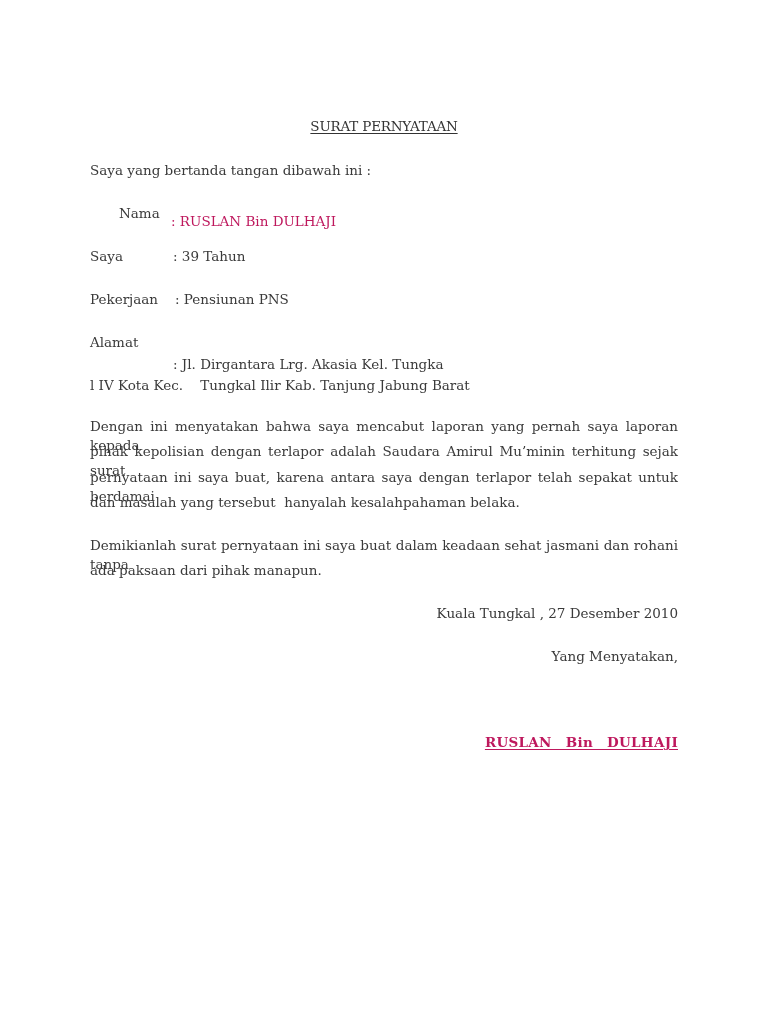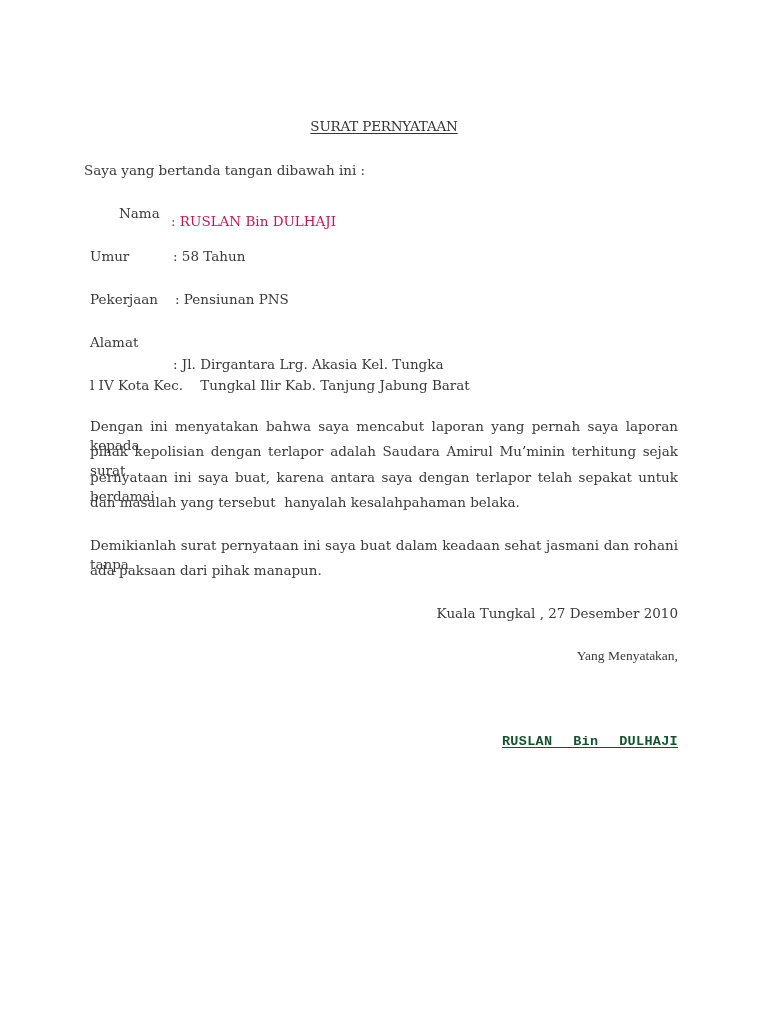--- a/index.html
+++ b/index.html
@@ -25,21 +25,21 @@
     .abs { position: absolute; white-space: nowrap; }
     .title {
       left: 0; width: 768px; top: 118px;
       text-align: center;
       font-size: 13.5px;
       text-decoration: underline;
       text-underline-offset: 2px;
       letter-spacing: -0.2px;
       color: #333;
     }
-    .intro { left: 84px; top: 162px; }
+    .intro { left: 90px; top: 162px; }
     .field-label { left: 90px; }
     .field-value { left: 171px; }
     .bold { font-weight: normal; color: #be185d; margin-top: 8px; }
     .para {
       position: absolute;
       left: 90px;
       width: 588px;
       line-height: 19px;
       text-align: justify;
       text-align-last: left;
@@ -57,38 +57,37 @@
       text-align: right;
     }
     .sig-name {
       right: 90px;
       top: 734px;
       font-weight: bold;
       text-decoration: underline;
       text-underline-offset: 2px;
       letter-spacing: 0.3px;
       word-spacing: 2px;
-      color: #14532d;
-      font-family: Liberation Mono, monospace;
+      color: #be185d;
     }
   </style>
 </head>
 <body>
 
 <div class="page">
 
   <div class="abs title">SURAT PERNYATAAN</div>
 
   <div class="abs intro">Saya yang bertanda tangan dibawah ini :</div>
 
   <div class="abs field-label" style="top:205px;margin-left:29px;">Nama</div>
   <div class="abs field-value bold" style="top:205px;">: RUSLAN Bin DULHAJI</div>
 
-  <div class="abs field-label" style="top:248px;">Umur</div>
-  <div class="abs field-value" style="top:248px; left:173px;">: 58 Tahun</div>
+  <div class="abs field-label" style="top:248px;">Saya</div>
+  <div class="abs field-value" style="top:248px; left:173px;">: 39 Tahun</div>
 
   <div class="abs field-label" style="top:291px;">Pekerjaan</div>
   <div class="abs field-value" style="top:291px; left:175px;">: Pensiunan PNS</div>
 
   <div class="abs field-label" style="top:334px;">Alamat</div>
   <div class="abs field-value" style="top:334px; left:173px;margin-top:22px;">: Jl. Dirgantara Lrg. Akasia Kel. Tungka</div>
 
   <div class="abs" style="left:90px; top:377px; white-space:pre;">l IV Kota Kec.    Tungkal Ilir Kab. Tanjung Jabung Barat</div>
 
   <div class="para" style="top:417px;">
@@ -98,17 +97,17 @@
     <span class="para-line last" style="white-space:pre;">dan masalah yang tersebut  hanyalah kesalahpahaman belaka.</span>
   </div>
 
   <div class="para" style="top:536px;">
     <span class="para-line">Demikianlah surat pernyataan ini saya buat dalam keadaan sehat jasmani dan rohani tanpa</span>
     <span class="para-line last">ada paksaan dari pihak manapun.</span>
   </div>
 
   <div class="abs right" style="top:605px;">Kuala Tungkal , 27 Desember 2010</div>
 
-  <div class="abs right" style="top:648px;font-family:Liberation Serif, serif;">Yang Menyatakan,</div>
+  <div class="abs right" style="top:648px;">Yang Menyatakan,</div>
 
   <div class="abs sig-name" style="white-space:pre;">RUSLAN  Bin  DULHAJI</div>
 
 </div>
 
 </body></html>

